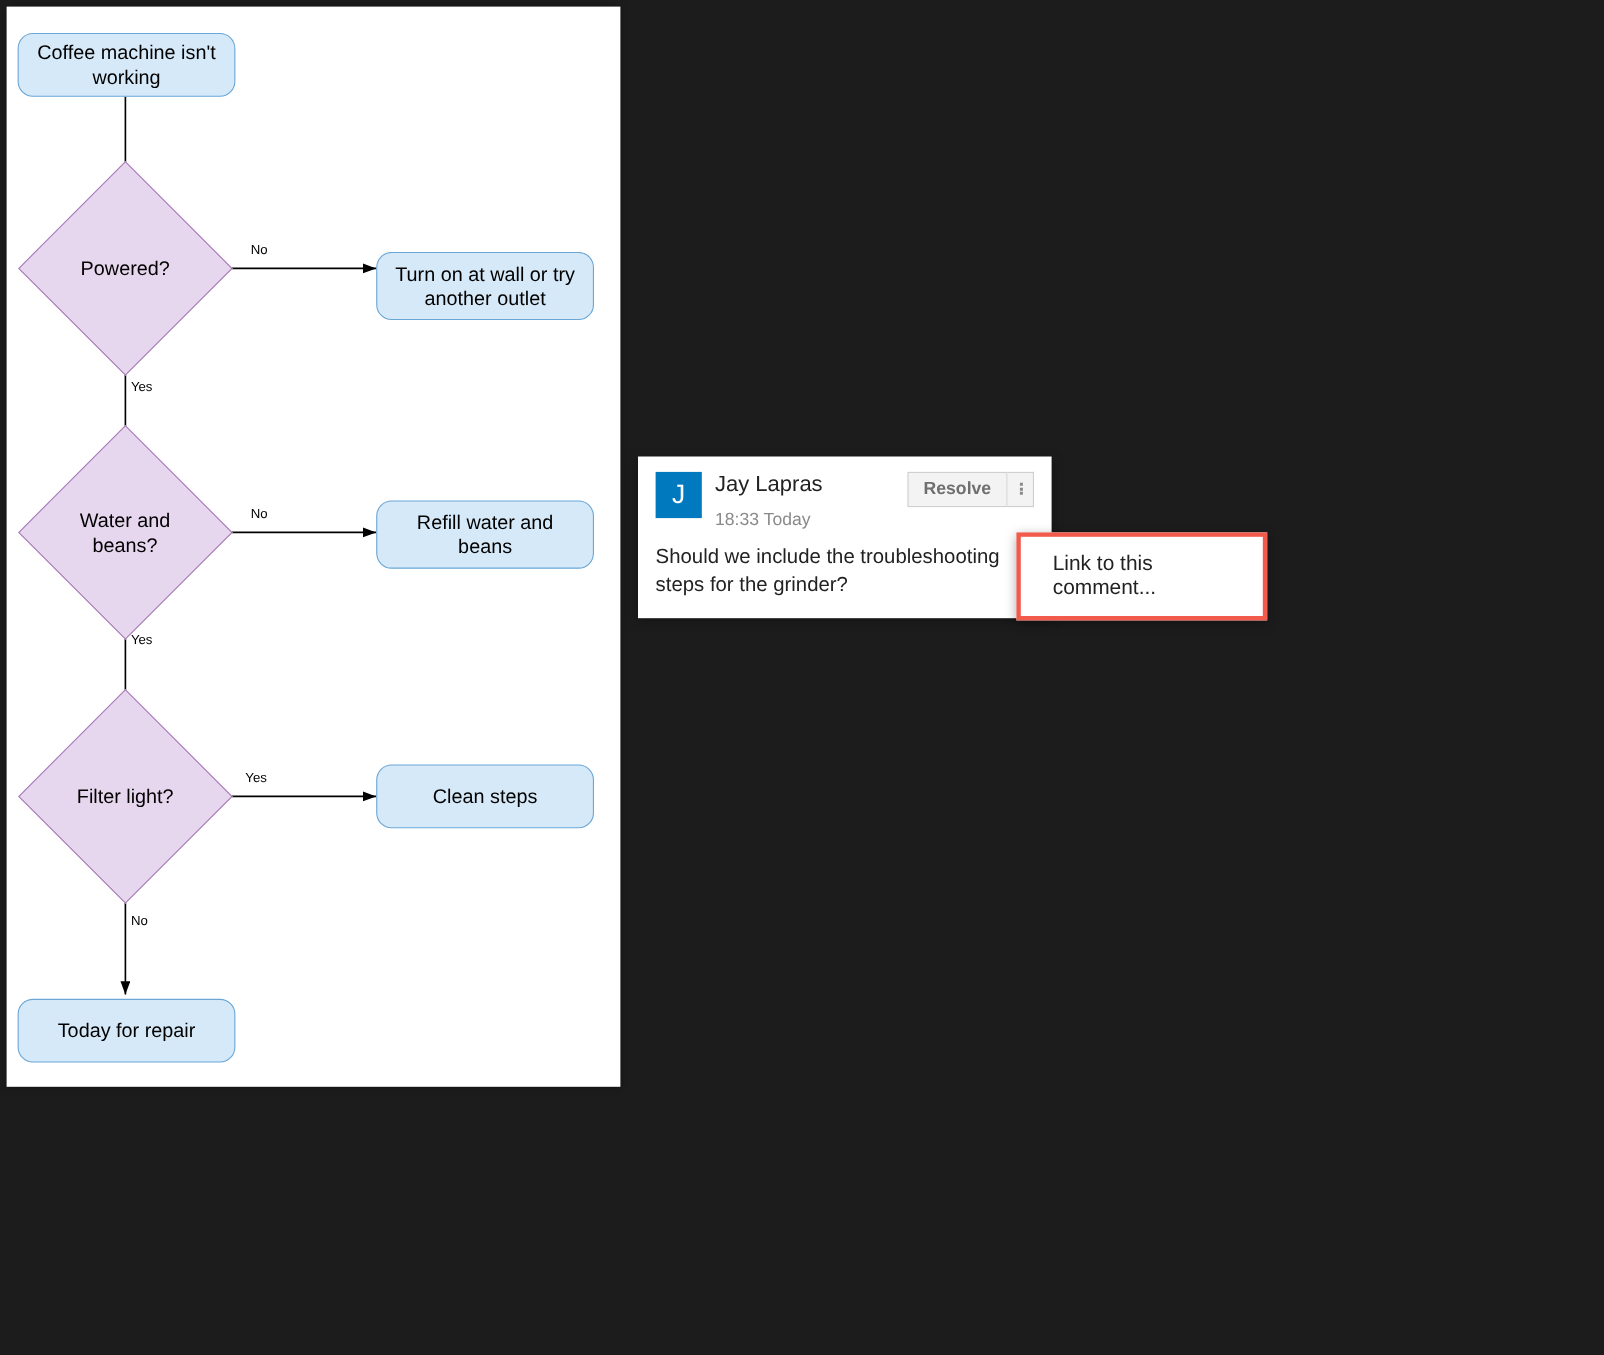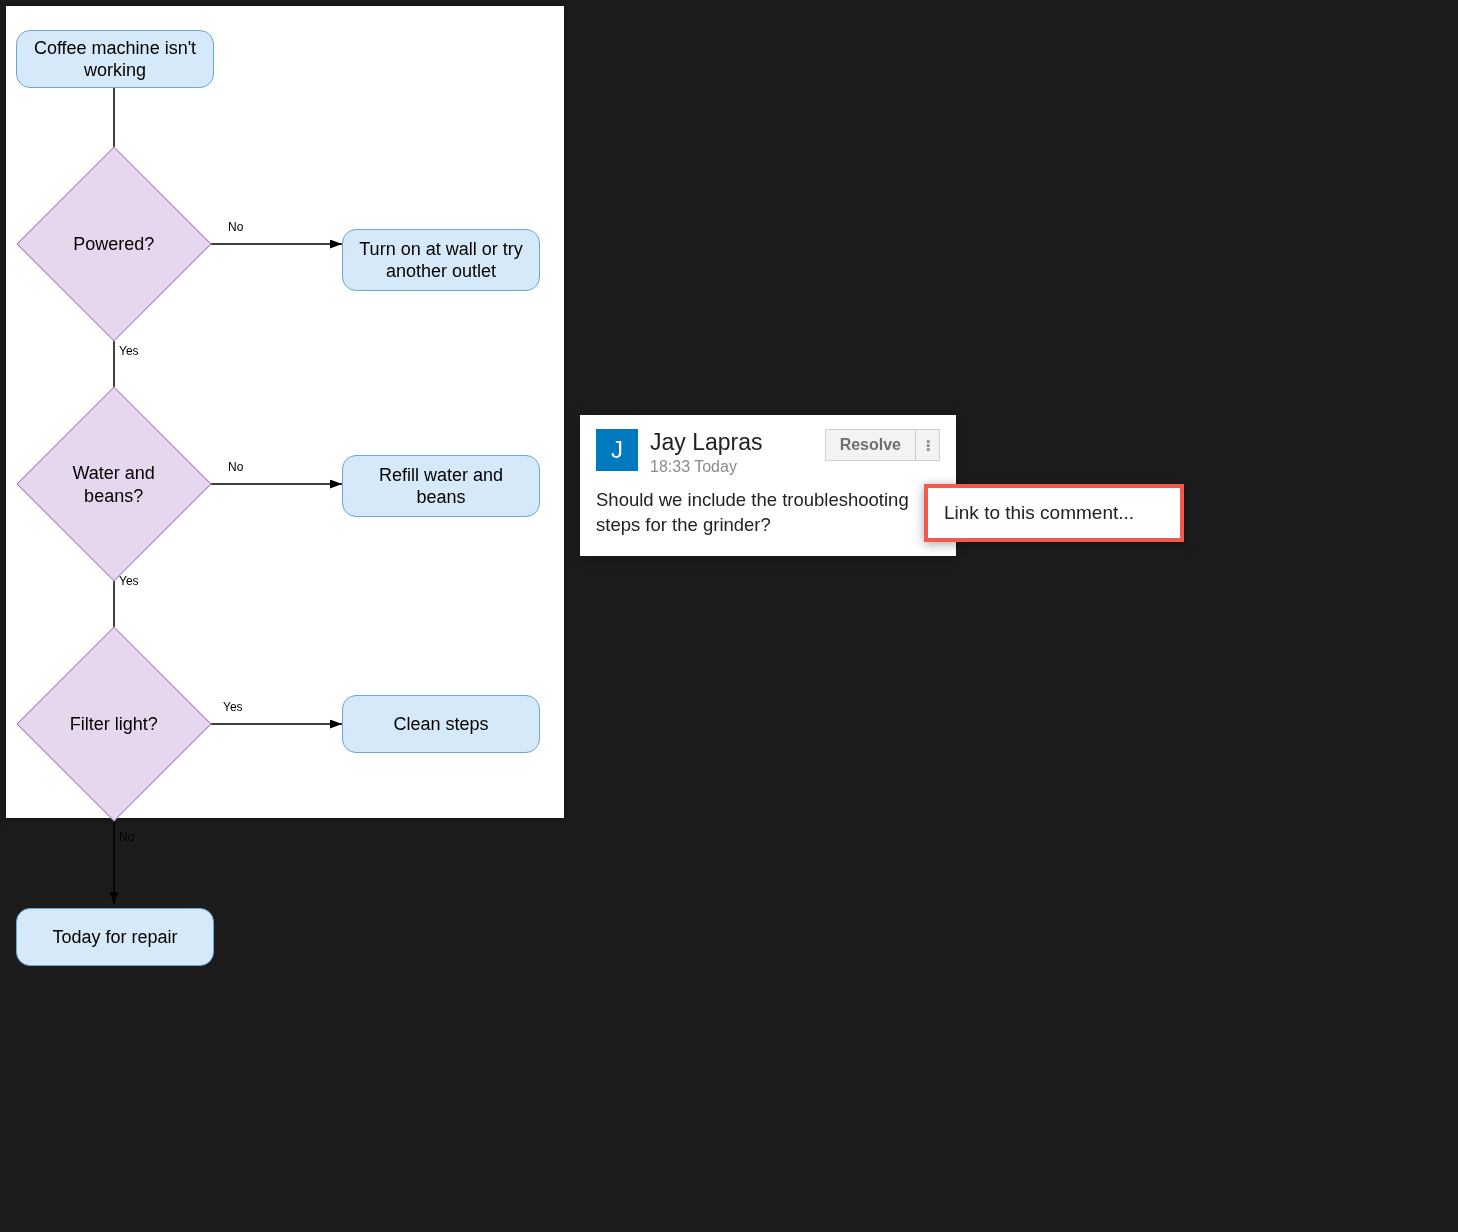--- a/index.html
+++ b/index.html
@@ -9,21 +9,21 @@
       background: #1c1c1c;
       font-family: Arial, Helvetica, sans-serif;
       position: relative;
       overflow: hidden;
     }
     .canvas {
       position: absolute;
       left: 6px;
       top: 6px;
       width: 558px;
-      height: 812px;
+      height: 982px;
       background: #ffffff;
       box-shadow: 0 0 8px rgba(0,0,0,0.4);
     }
     .node {
       position: absolute;
       border: 1.5px solid;
       display: flex;
       align-items: center;
       justify-content: center;
       text-align: center;
@@ -82,22 +82,22 @@
       height: 42px;
       background: #0079bf;
       color: #fff;
       font-size: 24px;
       display: flex;
       align-items: center;
       justify-content: center;
       flex-shrink: 0;
     }
     .comment-meta { flex: 1; }
-    .comment-author { font-size: 23px; color: #222; }
-    .comment-time { font-size: 16px; color: #8a8a8a; margin-top: 2px; }
+    .comment-author { font-size: 20px; color: #222; }
+    .comment-time { font-size: 16px; color: #8a8a8a; margin-top: 12px; }
     .comment-actions {
       display: flex;
       gap: 0;
       align-items: stretch;
     }
     .resolve-btn {
       background: #f3f3f3;
       border: 1px solid #cfcfcf;
       color: #6f6f6f;
       font-size: 16px;
@@ -119,25 +119,25 @@
       font-size: 16px;
       letter-spacing: -2px;
     }
     .kebab-dots { line-height: 4px; font-size: 11px; }
     .comment-body { font-size: 18.5px; color: #222; line-height: 1.35; }
 
     .context-menu {
       position: absolute;
       left: 924px;
       top: 484px;
-      width: 260px;
+      width: 228px;
       background: #fff;
       border: 4px solid #f25b4c;
       box-shadow: 0 2px 10px rgba(0,0,0,0.35);
-      padding: 14px 16px;
+      padding: 14px 29px;
     }
     .menu-item { font-size: 19px; color: #222; cursor: pointer; }
   </style>
 </head>
 <body>
 
 <div class="canvas">
 
   <svg width="558" height="982" style="position:absolute;left:0;top:0;pointer-events:none">
     <defs>

